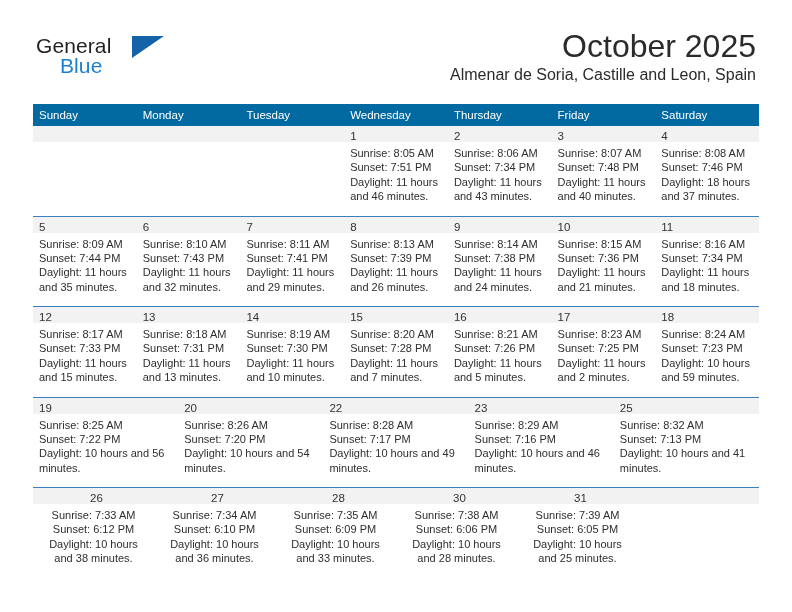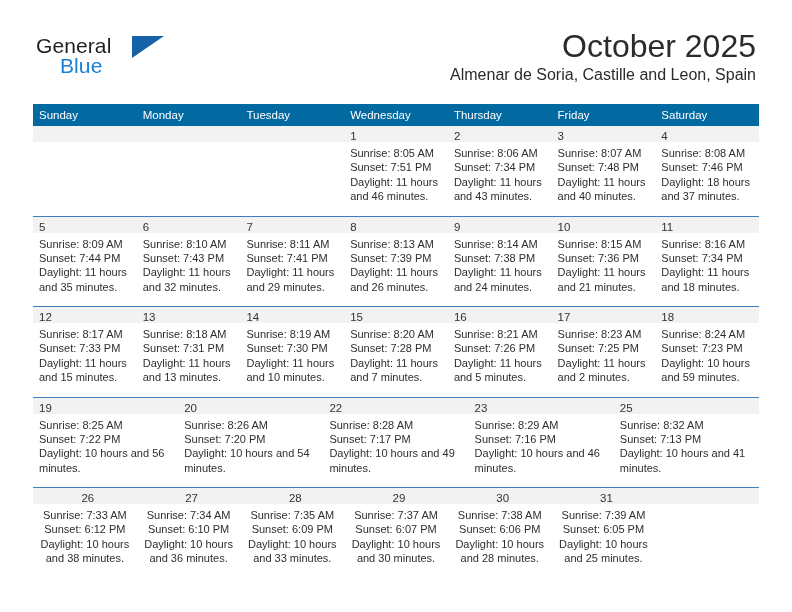--- a/index.html
+++ b/index.html
@@ -409,28 +409,20 @@
           </div>
           <div class="day-cell">
             <div class="date-band"><span class="date-num">28</span></div>
             <div class="day-info">
               <div>Sunrise: 7:35 AM</div>
               <div>Sunset: 6:09 PM</div>
               <div class="daylight">Daylight: 10 hours and 33 minutes.</div>
             </div>
           </div>
           <div class="day-cell">
-            <div class="date-band"><span class="date-num">29</span></div>
-            <div class="day-info">
-              <div>Sunrise: 7:37 AM</div>
-              <div>Sunset: 6:07 PM</div>
-              <div class="daylight">Daylight: 10 hours and 30 minutes.</div>
-            </div>
-          </div>
-          <div class="day-cell">
             <div class="date-band"><span class="date-num">30</span></div>
             <div class="day-info">
               <div>Sunrise: 7:38 AM</div>
               <div>Sunset: 6:06 PM</div>
               <div class="daylight">Daylight: 10 hours and 28 minutes.</div>
             </div>
           </div>
           <div class="day-cell">
             <div class="date-band"><span class="date-num">31</span></div>
             <div class="day-info">

